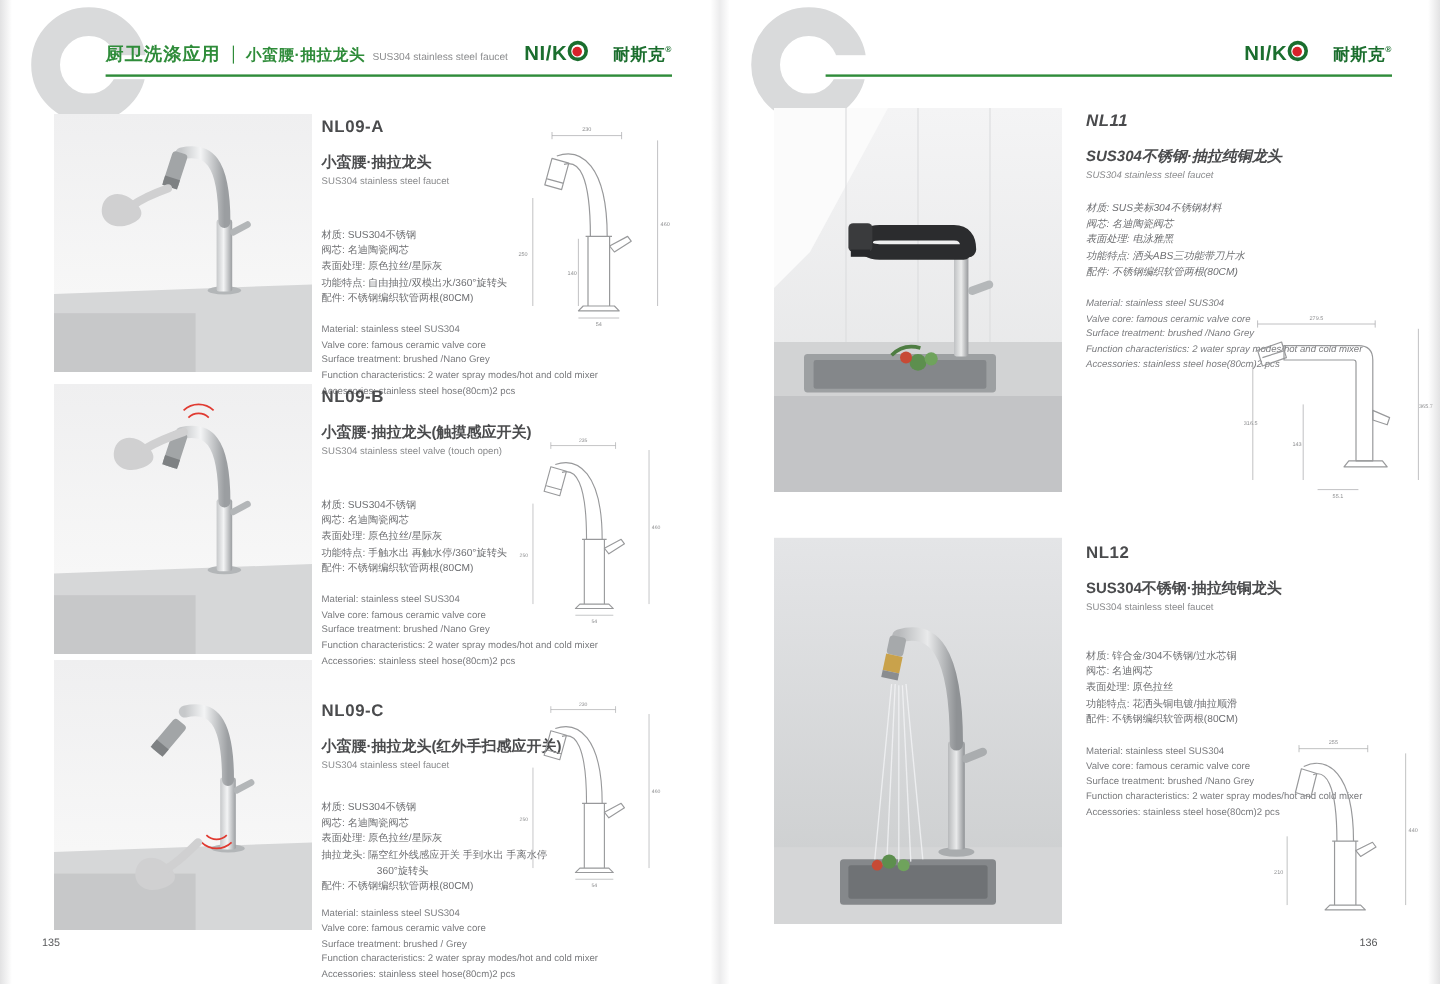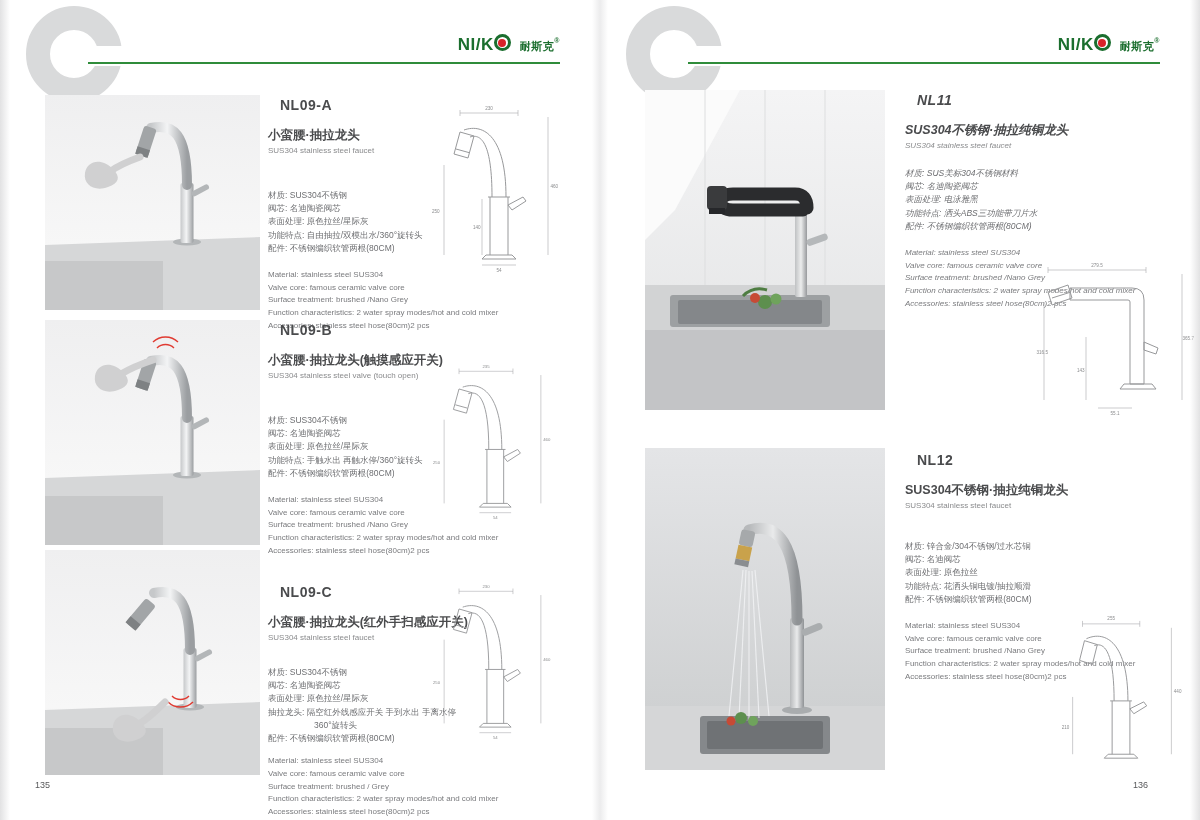--- a/index.html
+++ b/index.html
@@ -14,33 +14,33 @@
   
   .big-c{position:absolute;left:26px;top:6px;width:96px;height:96px;}
   .big-c .ring{width:96px;height:96px;border-radius:50%;border:24px solid #d9dadb;box-sizing:border-box;}
   .big-c .notch{position:absolute;right:-4px;top:40px;width:42px;height:20px;background:#fff;}
   .header-line{position:absolute;left:88px;top:36px;white-space:nowrap;}
   .hdr-app{color:#2f8c3a;font-weight:bold;font-size:15px;letter-spacing:1px;}
   .hdr-cat{color:#2f8c3a;font-weight:bold;font-size:13px;margin-left:10px;padding-left:10px;border-left:1.5px solid #2f8c3a;letter-spacing:0.5px;}
   .hdr-sub{color:#8a8b8d;font-size:8.5px;margin-left:6px;}
   .header-rule{position:absolute;left:88px;width:472px;top:62px;height:2px;background:#2f8c3a;}
   .logo{position:absolute;right:40px;top:34px;color:#1b6e2e;font-weight:bold;font-size:17px;letter-spacing:0.5px;white-space:nowrap;}
-  .logo .cn{margin-left:9px;font-size:11px;}
+  .logo .cn{margin-left:21px;font-size:14px;}
   .logo sup{font-size:7px;vertical-align:super;}
   .logo-o{display:inline-block;width:11px;height:11px;border:3px solid #1b6e2e;border-radius:50%;position:relative;vertical-align:-1px;}
   .logo-o::after{content:'';position:absolute;inset:1.5px;background:#d8232a;border-radius:50%;}
 
   
   .product{position:absolute;left:0;width:600px;}
   .row-a{top:95px;} .row-b{top:320px;} .row-c{top:550px;}
   .row-11{top:90px;} .row-12{top:448px;}
   .photo{position:absolute;left:45px;top:0;}
   .photo svg{display:block;}
   .info{position:absolute;left:268px;top:2px;width:210px;}
-  .p-code{font-size:14px;font-weight:bold;color:#4a4b4d;margin:0 0 14px 12px;letter-spacing:0.5px;}
+  .p-code{font-size:14px;font-weight:bold;color:#4a4b4d;margin:0 0 14px 0;letter-spacing:0.5px;}
   .p-title-cn{font-size:12.5px;font-weight:bold;color:#4a4b4d;margin:0;}
   .p-title-en{font-size:8px;color:#8a8b8d;margin:2px 0 0 0;}
   .specs{list-style:none;margin:0;padding:0;}
   .specs-cn{margin-top:34px;}
   .specs-cn li{font-size:8.5px;color:#6e6f72;line-height:1.55;white-space:nowrap;}
   .specs-cn li.indent{padding-left:46px;}
   .specs-en{margin-top:14px;}
   .specs-en li{font-size:8px;color:#7a7b7e;line-height:1.6;white-space:nowrap;}
   .drawing{position:absolute;}
   .drawing svg{display:block;}
@@ -58,20 +58,23 @@
 
 <div class="scan-edge left"></div>
 <div class="scan-edge right"></div>
 <div class="gutter"></div>
 
 <div class="page" id="page-left">
   <div class="big-c">
       <div class="ring"></div>
       <div class="notch"></div>
     </div>
+  <div class="header-line">
+    <span class="hdr-app">厨卫洗涤应用</span><span class="hdr-cat">小蛮腰·抽拉龙头</span><span class="hdr-sub">SUS304 stainless steel faucet</span>
+  </div>
   <div class="header-rule"></div>
   <div class="logo">
     <span>NI/K</span><span class="logo-o"></span><span class="cn">耐斯克</span><sup>®</sup>
   </div>
 
   <section class="product row-a">
     <div class="photo">
       <svg width="215" height="215" viewBox="0 0 215 215">
         <defs>
           <linearGradient id="bgA" x1="0" y1="0" x2="0" y2="1">

